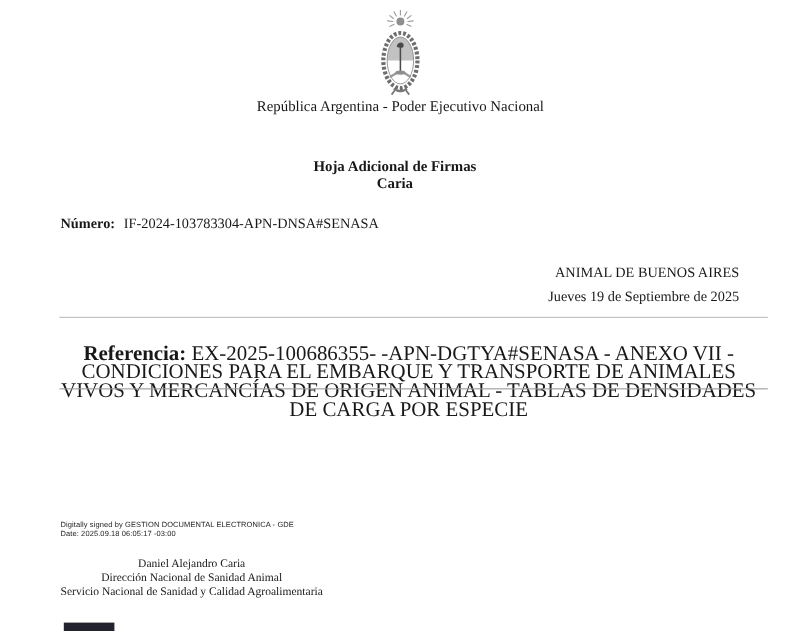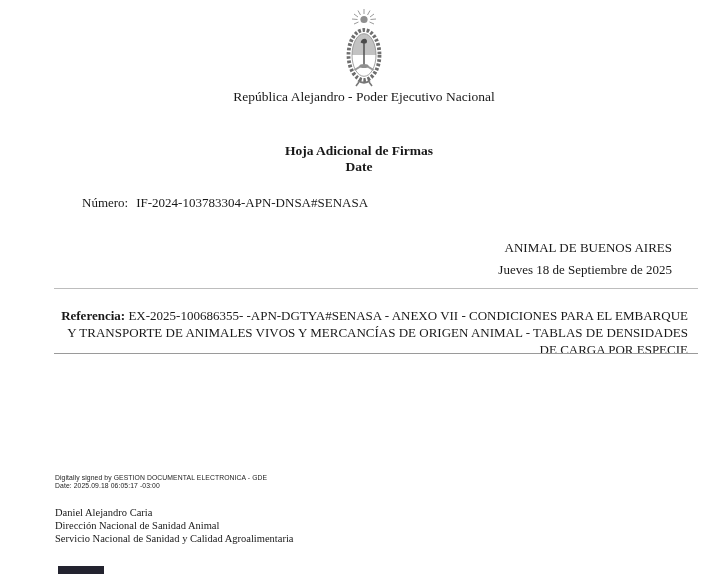--- a/index.html
+++ b/index.html
@@ -13,40 +13,40 @@
   }
   
   .coat{position:absolute;top:8px;left:0;right:0;text-align:center;}
   
   .org-lines{position:absolute;top:89px;left:0;right:0;text-align:center;
     font-size:13.5px;line-height:16px;}
   .doc-type{position:absolute;top:143px;left:0;right:10px;text-align:center;
     font-size:13.5px;line-height:16px;font-weight:bold;}
   
   .numero{position:absolute;top:195px;left:55px;font-size:13px;}
-  .numero .lbl{font-weight:normal;margin-right:8px;margin-left:27px;}
+  .numero .lbl{font-weight:bold;margin-right:8px;}
   
   .place-date{position:absolute;top:237px;right:56px;text-align:right;
     font-size:13px;line-height:22px;}
   
   .rule{position:absolute;left:54px;right:30px;height:0;border-top:1px solid #bdbdbd;}
   .rule-1{top:288px;}
   .rule-2{top:353px;border-top-color:#9a9a9a;}
   
   .referencia{position:absolute;top:294px;left:55px;right:40px;
-    font-size:13px;line-height:17px;text-align:right;}
+    font-size:19px;line-height:17px;text-align:center;}
   .referencia .lbl{font-weight:bold;}
   
   .import-notice{position:absolute;top:379px;left:55px;font-size:13px;}
   
   .digital{position:absolute;top:474px;left:55px;
     font-family:"Liberation Sans","DejaVu Sans",sans-serif;
     font-size:6.8px;line-height:8px;color:#222222;letter-spacing:0.1px;}
   
-  .signer{position:absolute;top:506px;left:55px;font-size:10.5px;line-height:13px;}
+  .signer{position:absolute;top:506px;left:55px;font-size:10.5px;line-height:13px;text-align:center;}
   
   .stamp-bar{position:absolute;left:58px;top:566px;width:46px;height:10px;
     background:#23232f;}
 </style>
 </head>
 <body>
 
 <div class="page">
 
   <div class="coat">
@@ -80,35 +80,35 @@
       <path d="M35.5 62 L29 58.2" stroke="#9a9a9a" stroke-width="2" fill="none"></path>
       <ellipse cx="26" cy="58" rx="4.6" ry="2" fill="#8f8f8f"></ellipse>
 
       <path d="M20 72.5 q6 4.5 12 0" stroke="#777777" stroke-width="2" fill="none"></path>
       <path d="M21 74 l-3 4" stroke="#777777" stroke-width="1.6" fill="none"></path>
       <path d="M31 74 l3 4" stroke="#777777" stroke-width="1.6" fill="none"></path>
     </svg>
   </div>
 
   <div class="org-lines">
-    <div>República Alejandro - Poder Ejecutivo Nacional</div>
+    <div>República Argentina - Poder Ejecutivo Nacional</div>
   </div>
 
   <div class="doc-type">
     <div>Hoja Adicional de Firmas</div>
-    <div>Date</div>
+    <div>Caria</div>
   </div>
 
   <div class="numero">
     <span class="lbl">Número:</span><span>IF-2024-103783304-APN-DNSA#SENASA</span>
   </div>
 
   <div class="place-date">
     <div>ANIMAL DE BUENOS AIRES</div>
-    <div>Jueves 18 de Septiembre de 2025</div>
+    <div>Jueves 19 de Septiembre de 2025</div>
   </div>
 
   <div class="rule rule-1"></div>
 
   <p class="referencia"><span class="lbl">Referencia:</span><span> EX-2025-100686355- -APN-DGTYA#SENASA - ANEXO VII - CONDICIONES PARA EL EMBARQUE Y TRANSPORTE DE ANIMALES VIVOS Y MERCANCÍAS DE ORIGEN ANIMAL - TABLAS DE DENSIDADES DE CARGA POR ESPECIE</span></p>
 
   <div class="rule rule-2"></div>
 
 
   <div class="digital">

